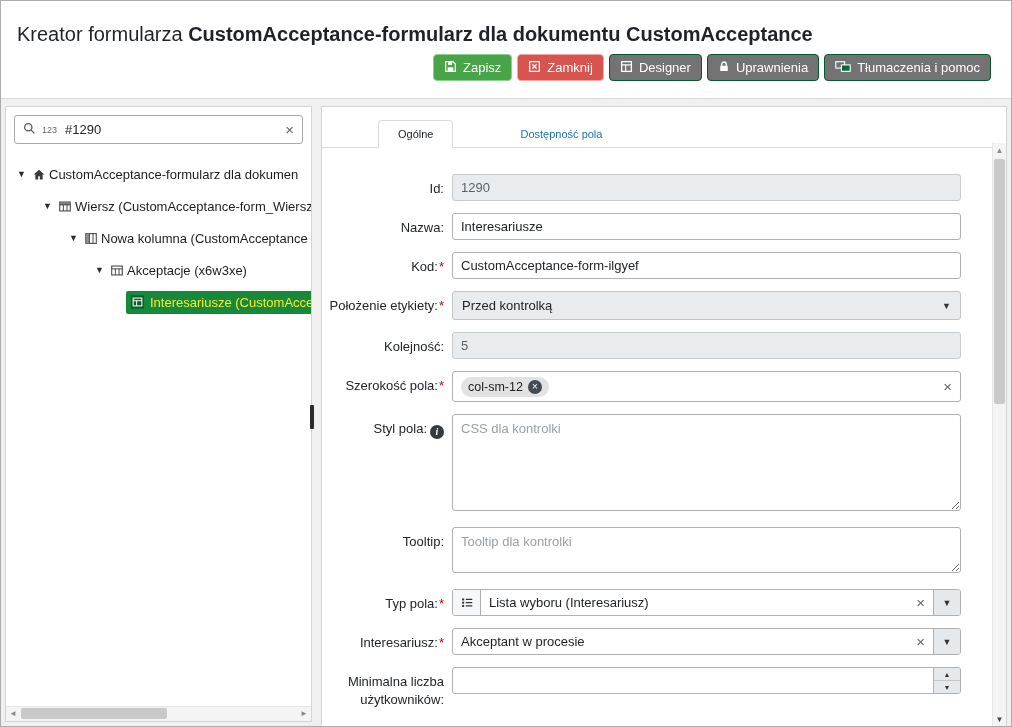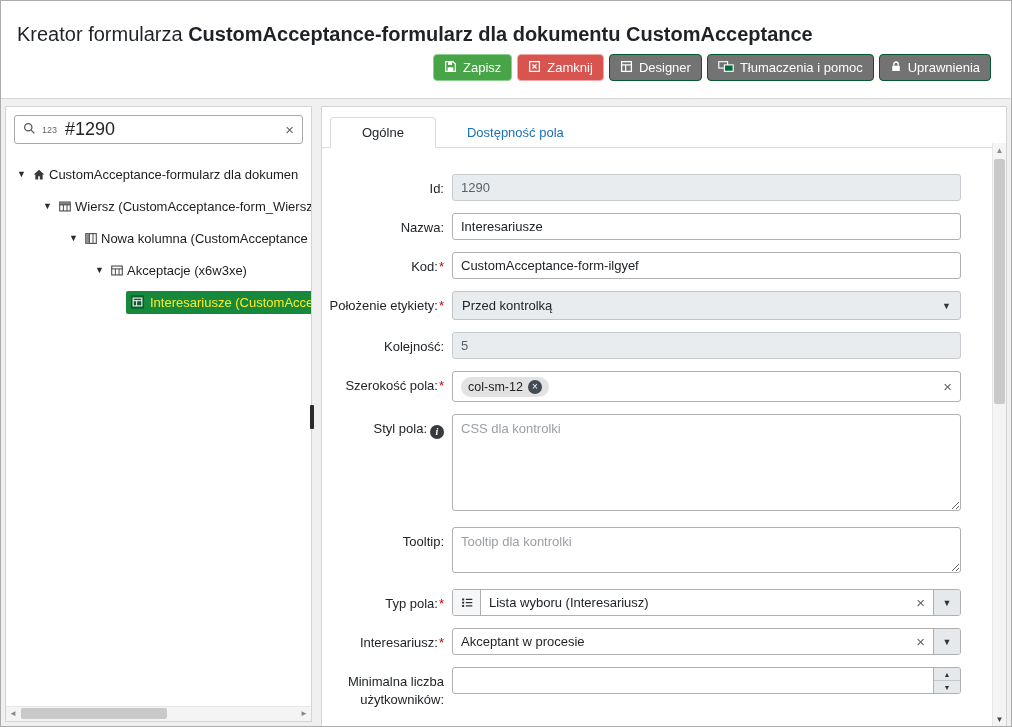--- a/index.html
+++ b/index.html
@@ -11,38 +11,38 @@
   .page-title b{font-weight:700;margin-top:12px;}
   .toolbar{position:absolute;top:53px;right:20px;display:flex;gap:5px;}
   .btn{height:27px;padding:0 10px;border-radius:4px;color:#fff;font-size:13px;display:flex;align-items:center;gap:6px;border:1px solid transparent;cursor:pointer;white-space:nowrap;}
   .btn-save{background:#47a447;border-color:#8ed08e;}
   .btn-close{background:#d9534f;border-color:#f0a9a7;}
   .btn-dark{background:#737373;border-color:#04592f;}
   
   .left-panel{position:absolute;left:4px;top:105px;width:307px;bottom:4px;background:#fff;border:1px solid #d4d4d4;box-sizing:border-box;overflow:hidden;}
   .search-box{margin:8px;height:29px;border:1px solid #a9a9a9;border-radius:3px;display:flex;align-items:center;padding:0 8px;gap:6px;background:#fff;box-sizing:border-box;}
   .search-mode{font-size:9px;color:#666;}
-  .search-input{flex:1;border:none;outline:none;font-size:18px;color:#222;min-width:0;background:transparent;}
+  .search-input{flex:1;border:none;outline:none;font-size:13px;color:#222;min-width:0;background:transparent;}
   .clear-x{color:#666;font-size:15px;line-height:1;cursor:pointer;}
   .tree{padding-top:6px;font-size:13px;color:#1d1d1d;}
   .tree-row{height:32px;display:flex;align-items:center;white-space:nowrap;cursor:pointer;}
   .caret{width:15px;font-size:9px;color:#2b2b2b;text-align:center;flex:0 0 auto;}
   .ticon{width:20px;display:flex;justify-content:center;align-items:center;flex:0 0 auto;}
   .tlabel{overflow:hidden;}
   .sel-chip{background:#16893c;color:#ffe924;padding:4px 8px 4px 4px;border-radius:2px;display:flex;align-items:center;gap:5px;}
   
   .hscroll{position:absolute;left:0;right:0;bottom:0;height:14px;background:#f4f4f4;border-top:1px solid #e6e6e6;}
   .hscroll .arr{position:absolute;top:0;width:14px;height:13px;color:#8a8a8a;font-size:8px;display:flex;align-items:center;justify-content:center;cursor:pointer;}
   .hscroll .arr.left{left:0;} .hscroll .arr.right{right:0;}
   .hscroll .thumb{position:absolute;left:15px;top:1px;width:146px;height:11px;background:#c9c9c9;border-radius:2px;cursor:pointer;}
   .splitter{position:absolute;left:309px;top:404px;width:4px;height:24px;background:#2b2b2b;border-radius:1px;cursor:col-resize;z-index:5;}
   
   .right-panel{position:absolute;left:320px;top:105px;right:4px;bottom:0;background:#fff;border:1px solid #d4d4d4;border-bottom:none;box-sizing:border-box;}
   .tabbar{position:absolute;top:7px;left:0;right:14px;height:34px;border-bottom:1px solid #dcdcdc;padding-left:8px;display:flex;align-items:flex-end;box-sizing:border-box;}
-  .tab{padding:7px 31px;font-size:13px;cursor:pointer;}
+  .tab{padding:7px 19px;font-size:11px;cursor:pointer;margin-left:48px;}
   .tab.active{background:#fff;border:1px solid #dcdcdc;border-bottom:1px solid #fff;margin-bottom:-1px;border-radius:4px 4px 0 0;color:#212529;}
   .tab.inactive{color:#1d6fb8;}
   .form-area{position:absolute;top:41px;left:0;right:14px;bottom:0;overflow:hidden;padding-top:26px;}
   .frow{display:grid;grid-template-columns:117px 1fr;column-gap:8px;margin:0 31px 12px 5px;}
   .flabel{text-align:right;font-size:13px;color:#212529;padding-top:6px;line-height:1.35;}
   .req{color:#cc0000;margin-left:1px;}
   .input{height:27px;border:1px solid #b0b0b0;border-radius:3px;font-size:13px;padding:0 8px;width:100%;box-sizing:border-box;color:#212529;outline:none;}
   .input:disabled{background:#e9ecef;color:#5a6268;border-color:#c6cbd0;}
   .select-grey{height:27px;background:#e9ecef;border:1px solid #c0c5ca;border-radius:3px;display:flex;align-items:center;padding:0 9px;font-size:13px;color:#212529;cursor:pointer;}
   .select-grey .grow{flex:1;}
@@ -92,32 +92,32 @@
         <span>Zamknij</span>
       </button>
       <button class="btn btn-dark">
         <span><svg width="13" height="13" viewBox="0 0 16 16">
               <rect x="2" y="2" width="12" height="12" fill="none" stroke="#fff" stroke-width="1.6"></rect>
               <path d="M2 6h12M7 6v8" stroke="#fff" stroke-width="1.4"></path>
             </svg></span>
         <span>Designer</span>
       </button>
       <button class="btn btn-dark">
+        <span><svg width="12" height="13" viewBox="0 0 16 16">
+              <rect x="3" y="7" width="10" height="7" fill="#fff"></rect>
+              <path d="M5 7V5a3 3 0 016 0v2" fill="none" stroke="#fff" stroke-width="1.8"></path>
+            </svg></span>
+        <span>Uprawnienia</span>
+      </button>
+      <button class="btn btn-dark">
         <span><svg width="16" height="13" viewBox="0 0 20 16">
               <rect x="1" y="2" width="11" height="8" fill="none" stroke="#fff" stroke-width="1.4"></rect>
               <rect x="8" y="6" width="11" height="8" fill="#046a38" stroke="#fff" stroke-width="1.4"></rect>
             </svg></span>
         <span>Tłumaczenia i pomoc</span>
-      </button>
-      <button class="btn btn-dark">
-        <span><svg width="12" height="13" viewBox="0 0 16 16">
-              <rect x="3" y="7" width="10" height="7" fill="#fff"></rect>
-              <path d="M5 7V5a3 3 0 016 0v2" fill="none" stroke="#fff" stroke-width="1.8"></path>
-            </svg></span>
-        <span>Uprawnienia</span>
       </button>
     </div>
   </div>
 
   <div class="left-panel">
     <div class="search-box">
       <span><svg width="13" height="13" viewBox="0 0 16 16">
             <circle cx="6.5" cy="6.5" r="4.5" fill="none" stroke="#555" stroke-width="1.5"></circle>
             <path d="M10 10l4 4" stroke="#555" stroke-width="1.5"></path>
           </svg></span>

